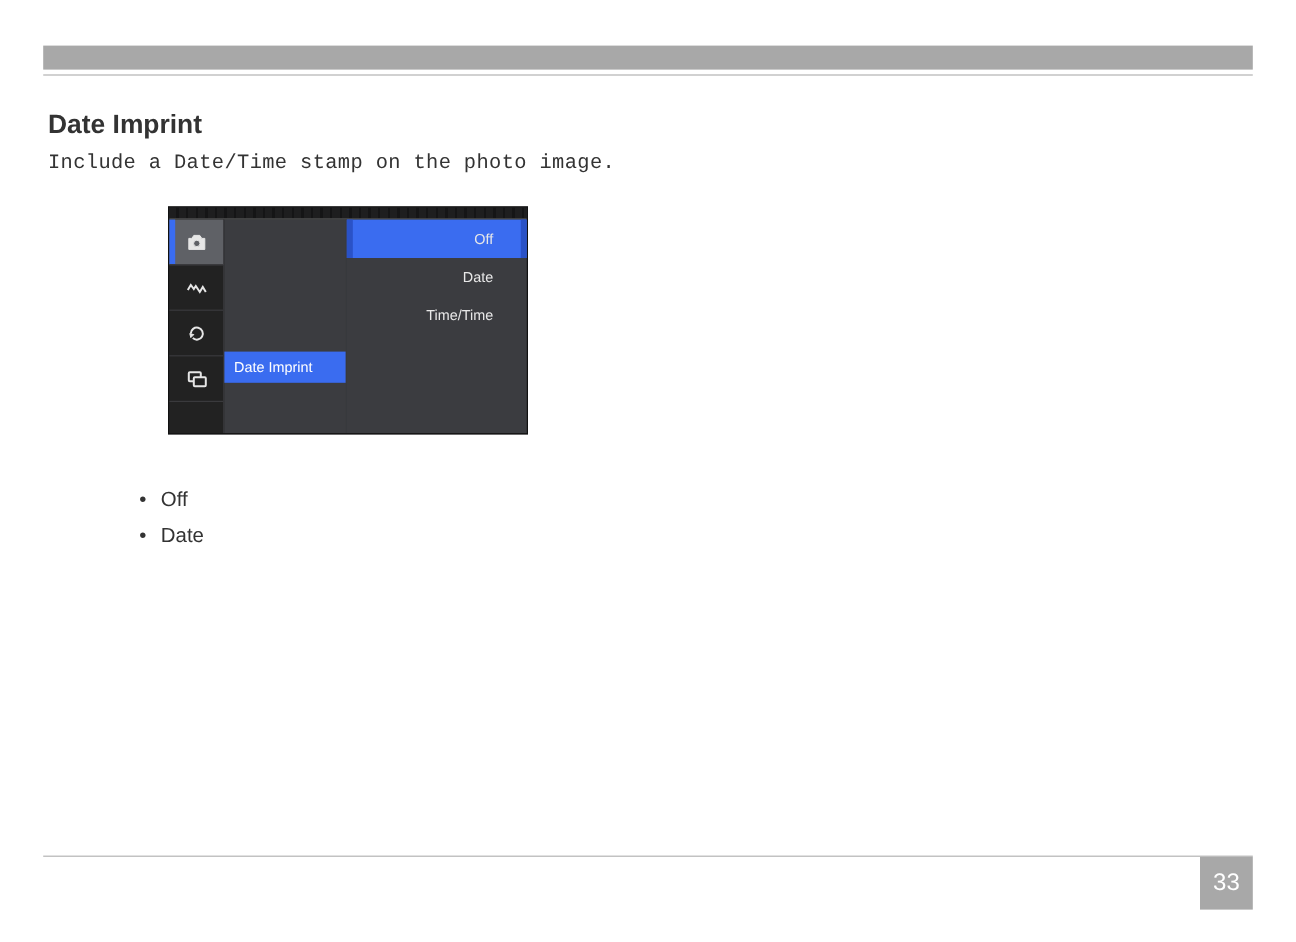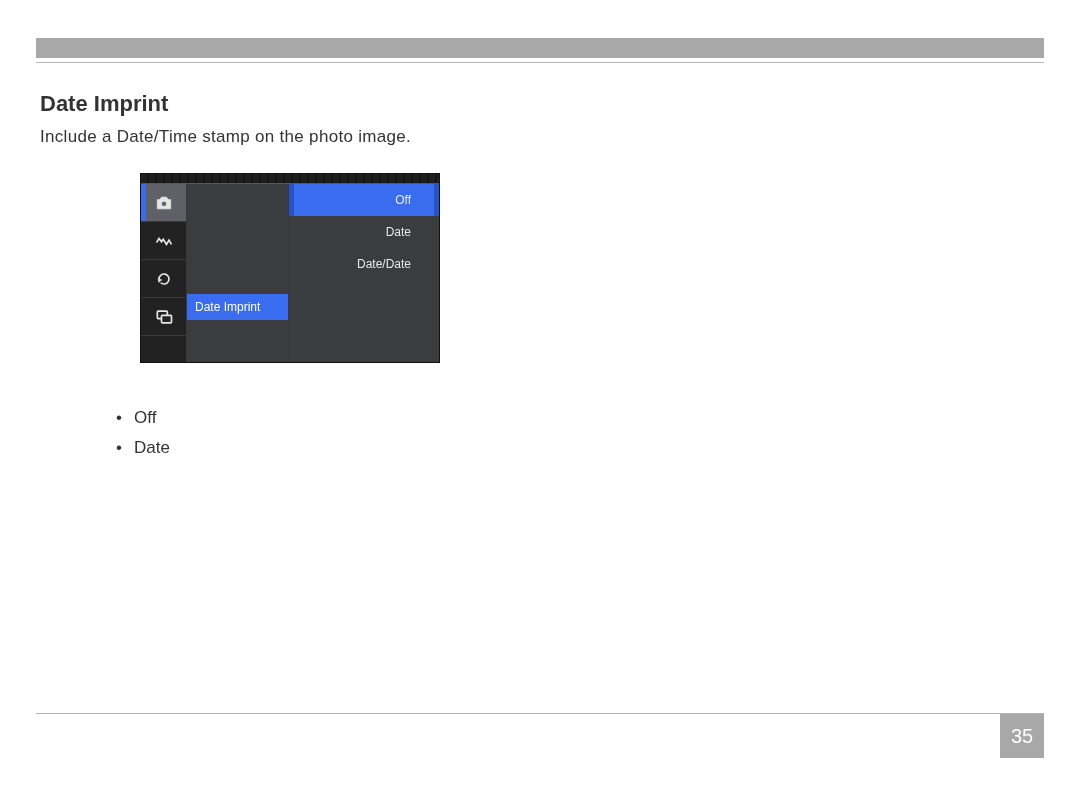--- a/index.html
+++ b/index.html
@@ -39,20 +39,21 @@
     font-size: 22px;
     font-weight: 600;
     color: #333;
     margin-bottom: 10px;
   }
   .section-caption {
     font-size: 17px;
     color: #333;
     letter-spacing: 0.3px;
     margin-bottom: 26px;
+    font-family: Liberation Mono, monospace;
   }
   .screenshot {
     width: 300px;
     height: 190px;
     margin-left: 100px;
     position: relative;
     background: #2a2a2c;
     border: 1px solid #111;
     overflow: hidden;
   }
@@ -226,29 +227,29 @@
           </div>
         </div>
 
         <div class="ss-left">
           <div class="ss-left-label">Date Imprint</div>
         </div>
 
         <div class="ss-right">
           <div class="ss-option first">Off</div>
           <div class="ss-option">Date</div>
-          <div class="ss-option">Date/Date</div>
+          <div class="ss-option">Time/Time</div>
           <div class="ss-scroll"></div>
         </div>
       </div>
     </div>
 
     <ul class="option-list">
       <li>Off</li>
       <li>Date</li>
     </ul>
   </div>
 
   <div class="page-footer">
     <hr class="body-horizontal-rule">
-    <div class="page-number-box">35</div>
+    <div class="page-number-box">33</div>
   </div>
 </div>
 
 </body></html>

